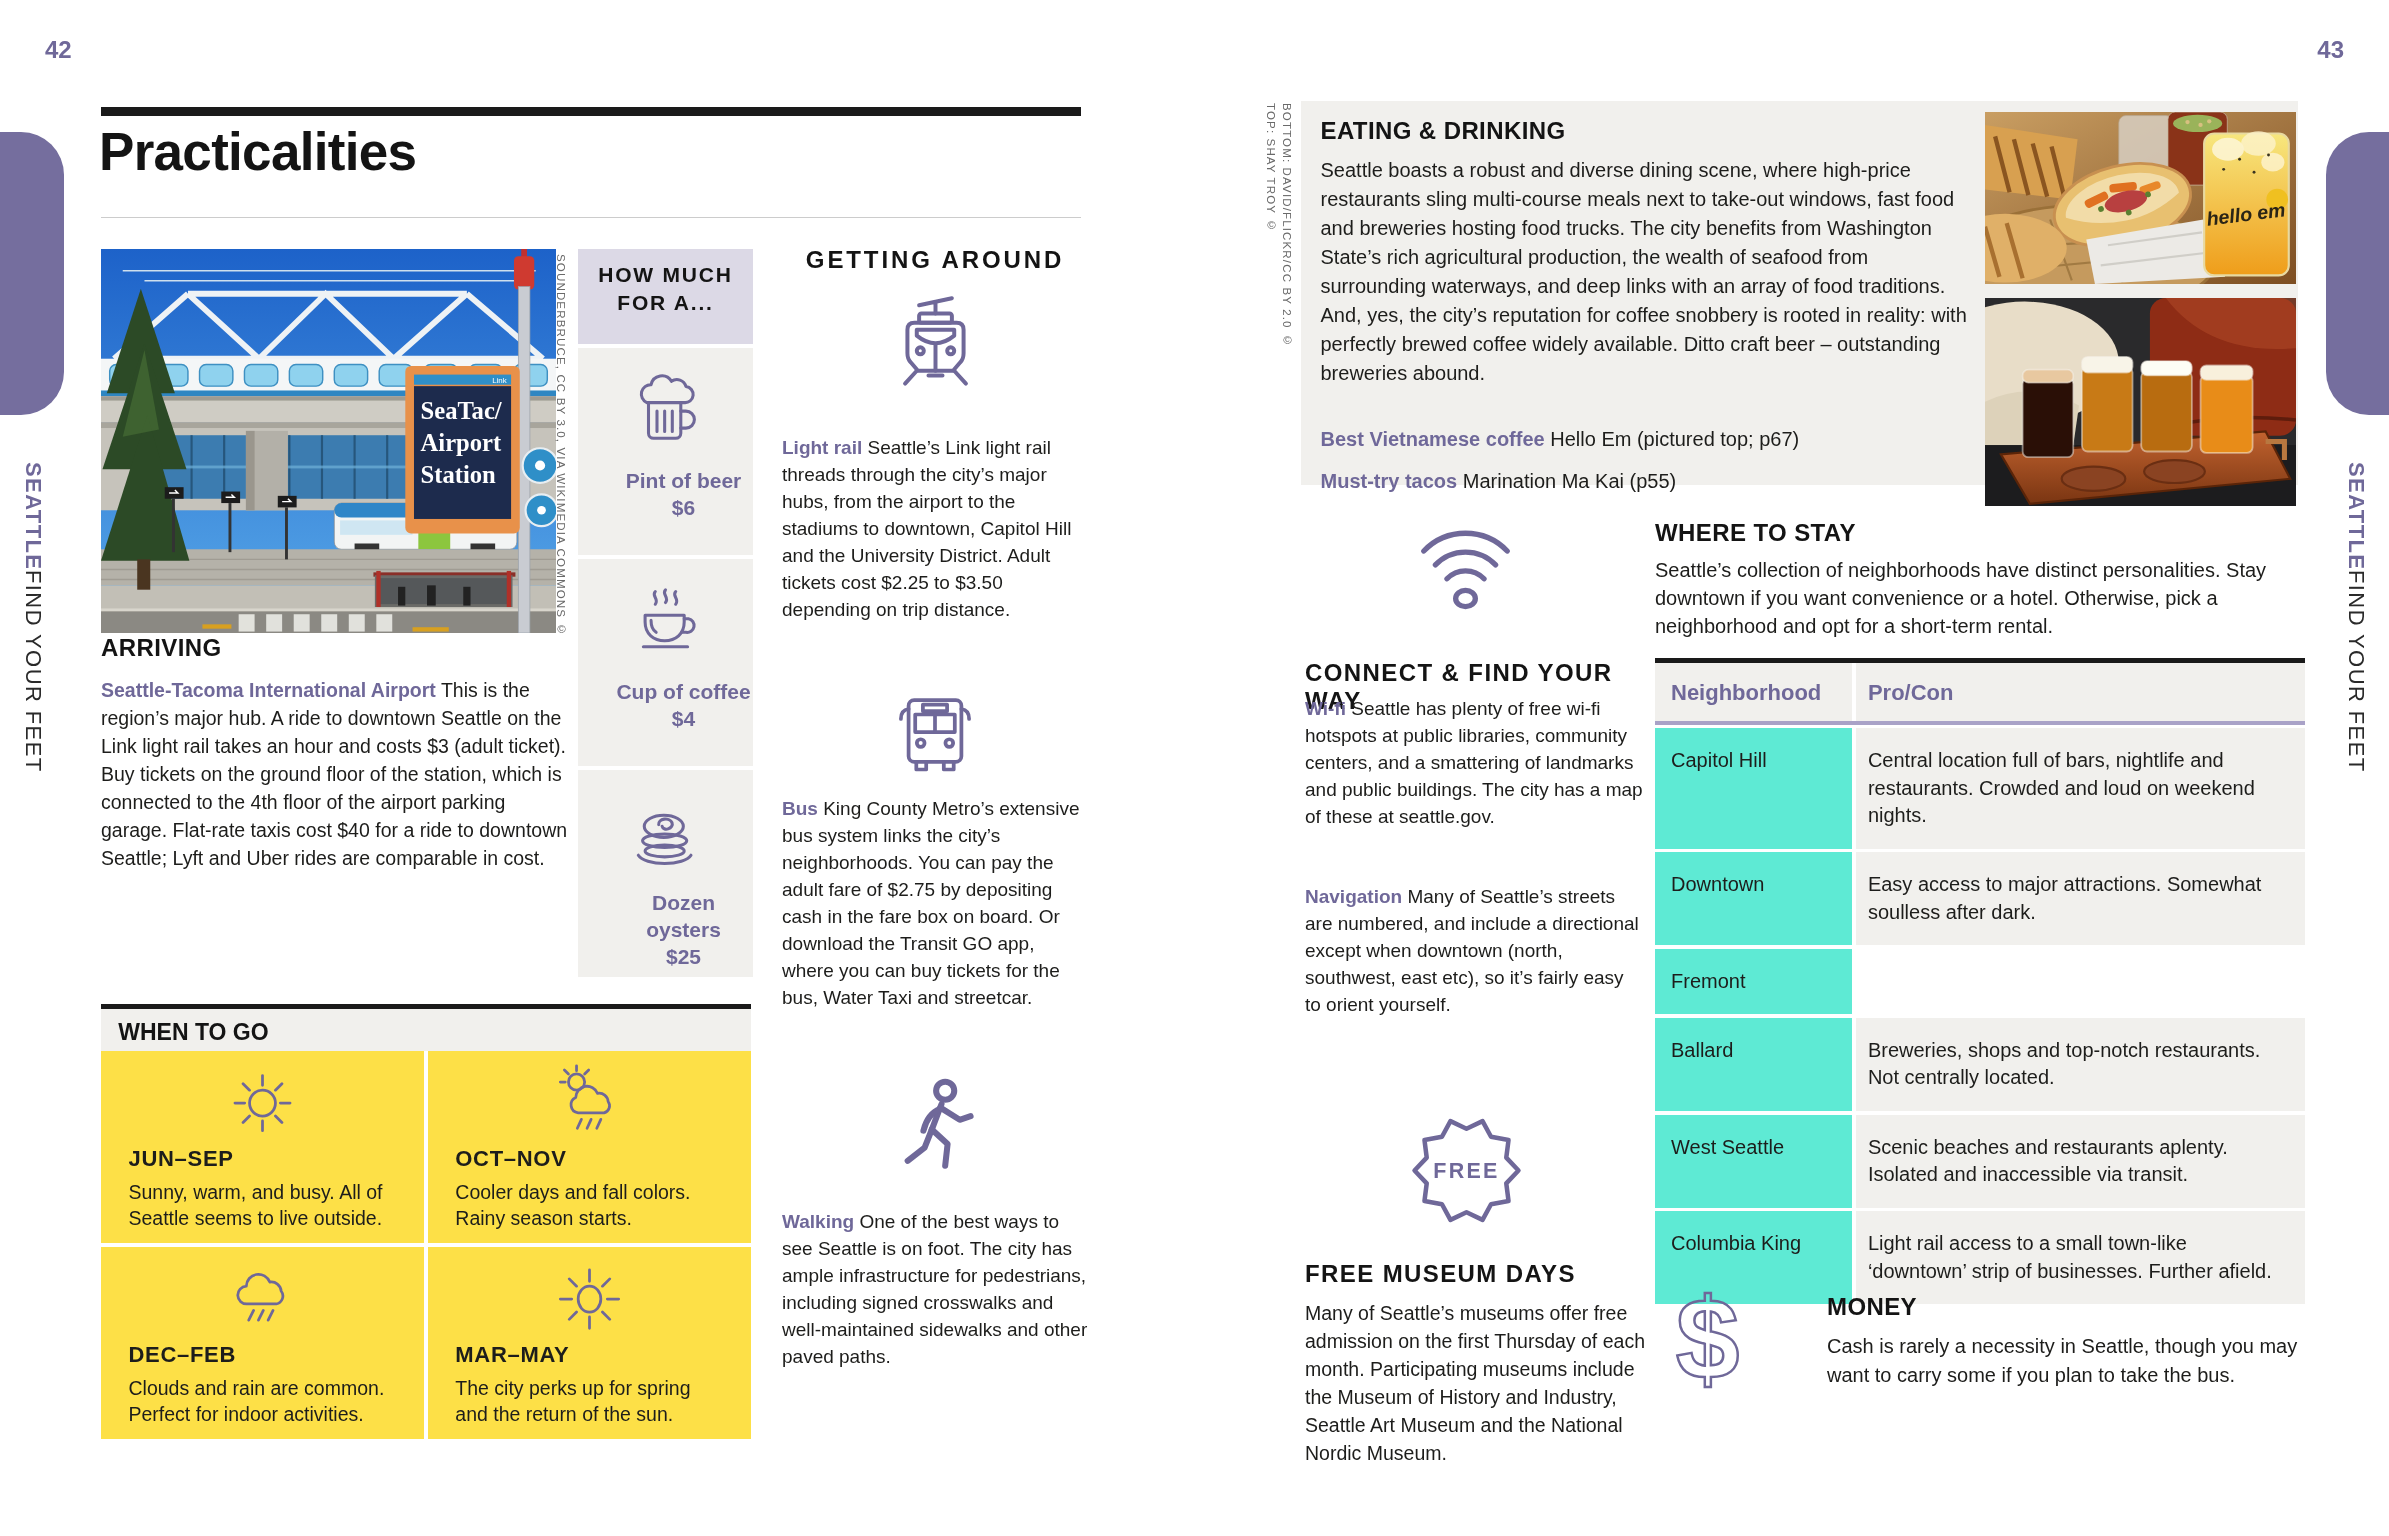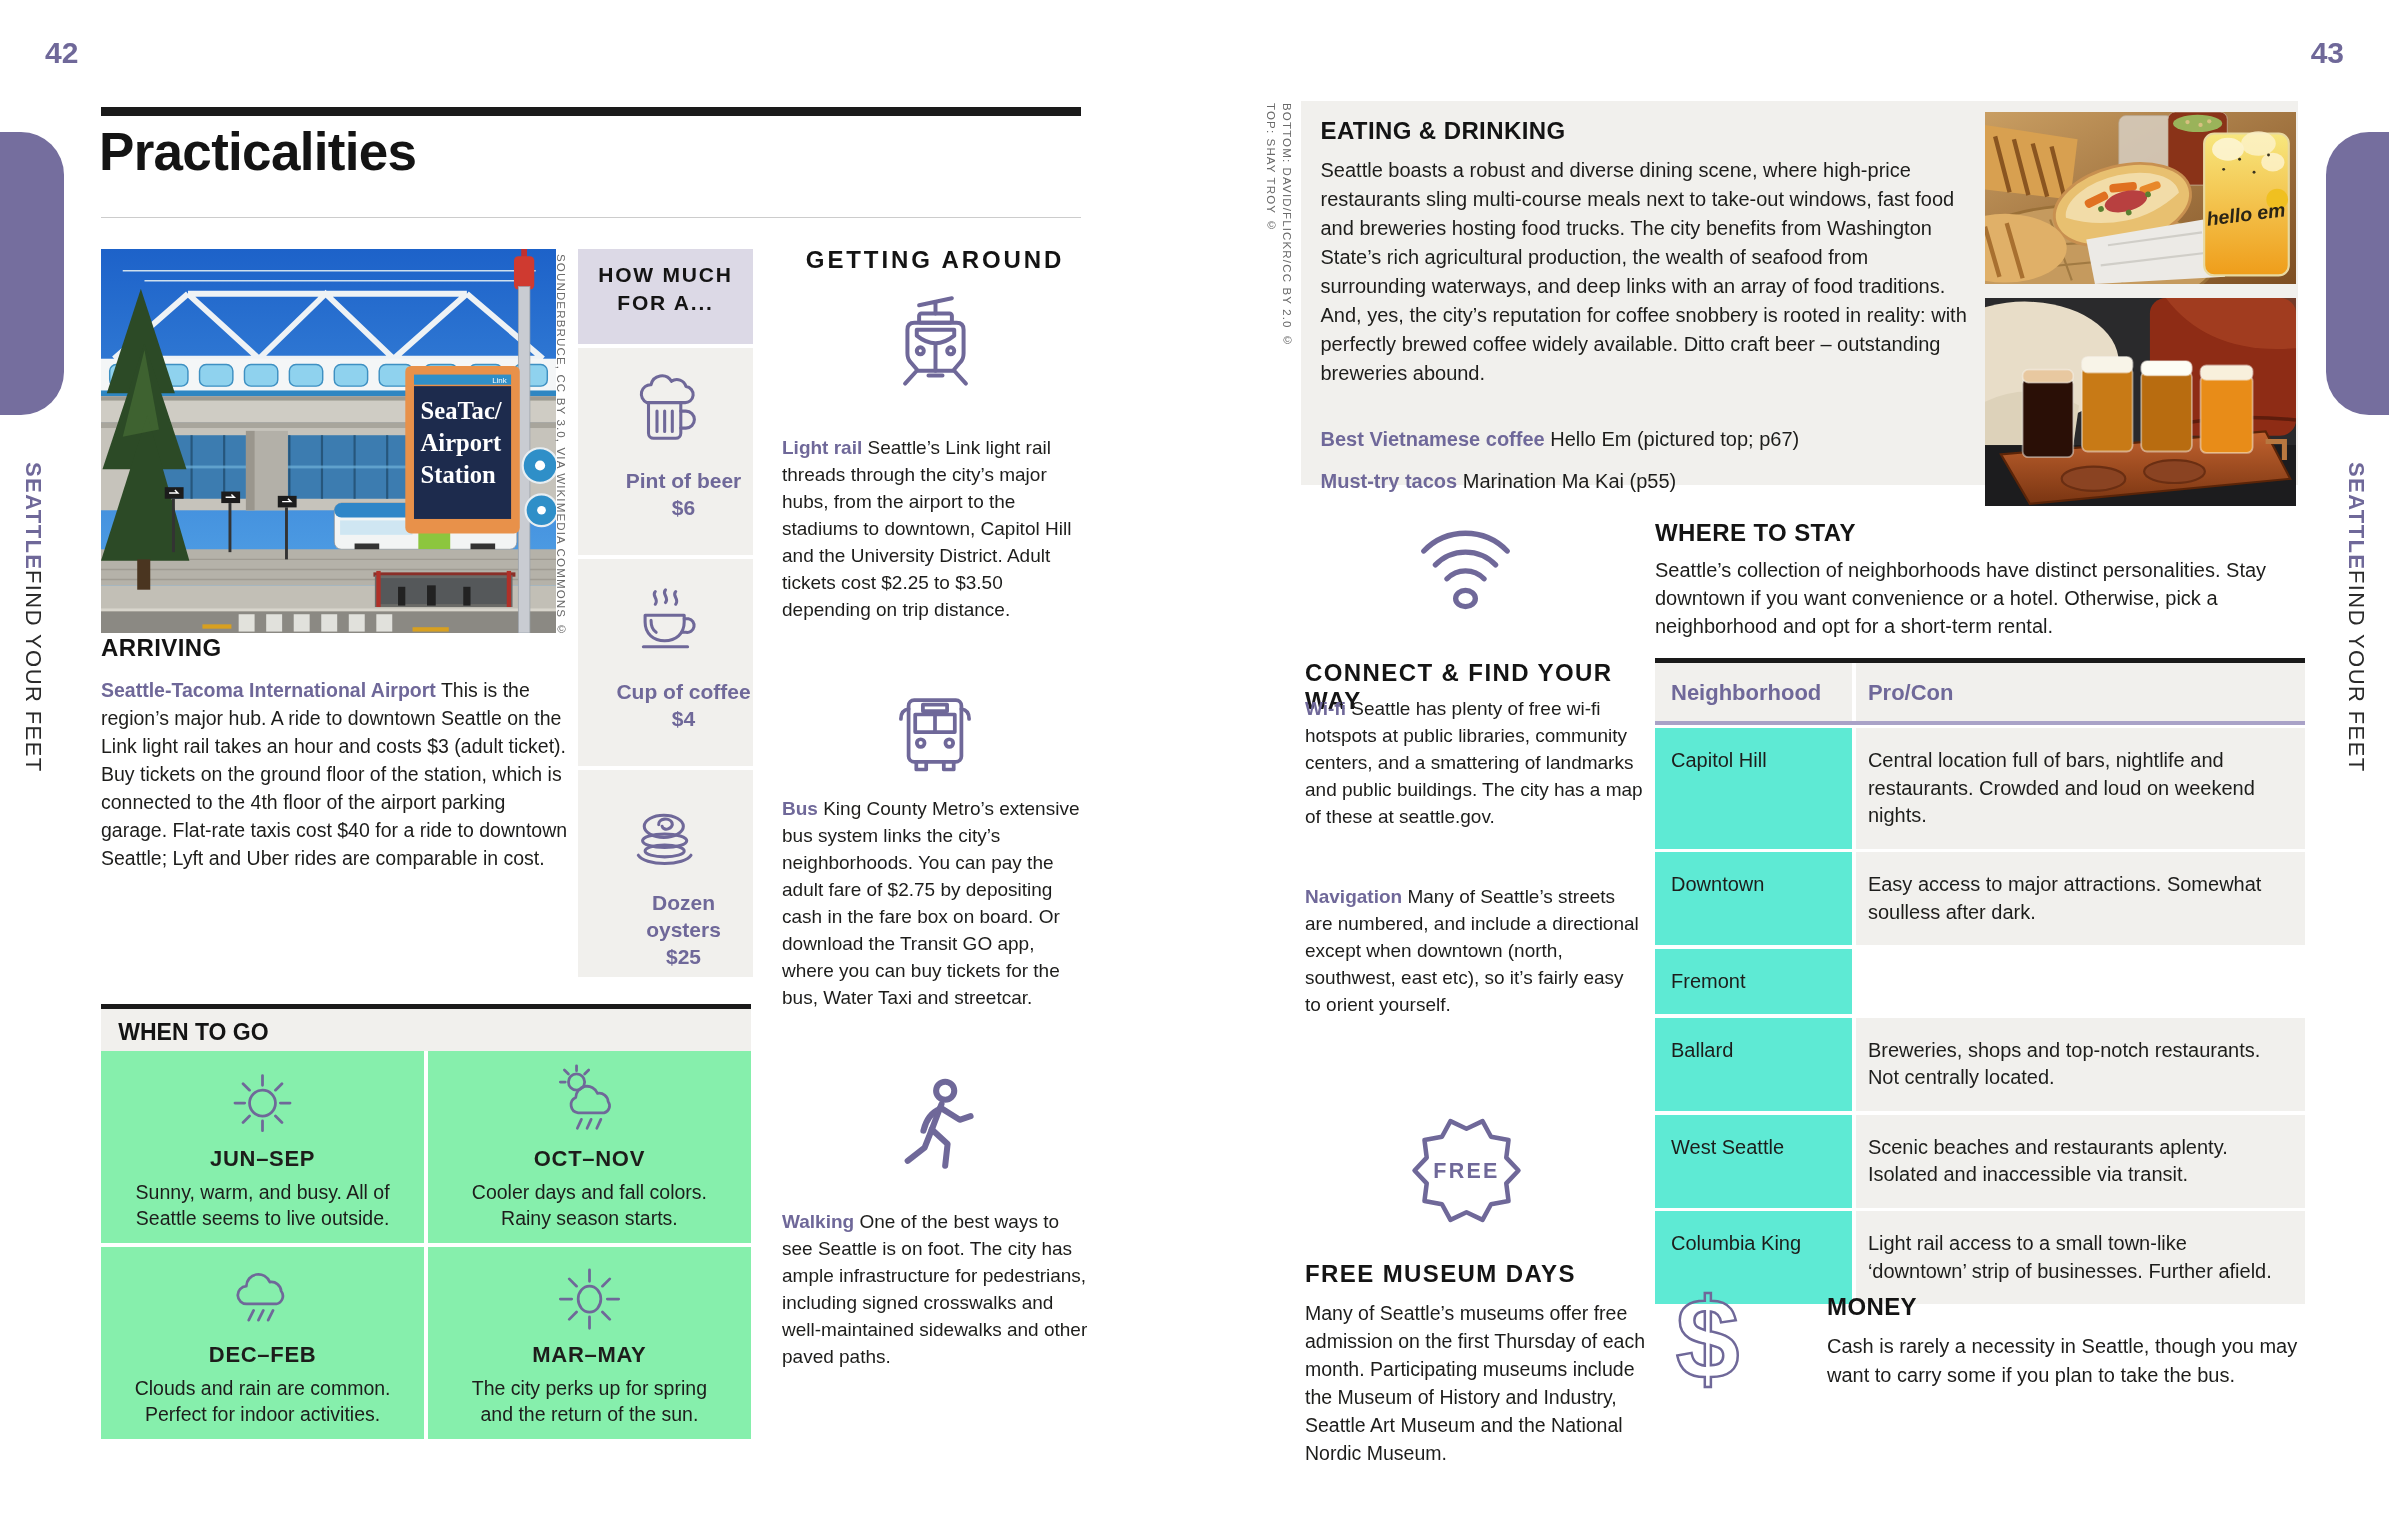--- a/index.html
+++ b/index.html
@@ -7,37 +7,37 @@
     font-family:"Liberation Sans",sans-serif;color:#1d1d1b;}
   .abs{position:absolute;}
   .lead{font-weight:700;color:#6f6899;}
   .sec-head{font-size:24px;font-weight:700;letter-spacing:0.4px;color:#141414;}
   .ls-head{letter-spacing:2.9px;}
   .small-col{font-size:19px;line-height:27px;}
   .wide-col{font-size:20px;line-height:29px;}
   .panel-bg{background:#f1f0ed;padding-left:36px;}
   .v-text{writing-mode:vertical-lr;}
   .credit{font-size:11.6px;letter-spacing:1.1px;color:#6a6a6a;white-space:nowrap;}
-  .pageno{font-size:30px;font-weight:700;color:#6f6899;}
+  .pageno{font-size:24px;font-weight:700;color:#6f6899;}
   .tab{background:#756e9e;width:64px;height:283px;top:132px;}
   .side-label{font-size:22px;letter-spacing:1.4px;}
   .side-label .region{font-weight:700;color:#6f6899;margin-block:0;}
   .side-label .section{color:#2a2a2a;margin-block-start:16px;}
   .rule-black{background:#1a1a1a;}
   .rule-gray{background:#cccccc;}
   
   .sidebar{display:flex;flex-direction:column;gap:3.6px;}
   .sidebar .hd{background:#dcd9e6;height:95px;text-align:center;
      font-weight:700;font-size:21px;letter-spacing:1.8px;padding:12px 20px 0;line-height:27.5px;color:#141414;}
   .sidebar .item{background:#f1f0ed;flex:1;text-align:center;}
   .sidebar .item svg{display:block;margin:24.6px auto 0;}
   .sidebar .lbl{margin-top:10px;font-weight:700;font-size:21px;line-height:27px;color:#6f6899;padding-left:36px;}
   
   .wtg-grid{display:grid;grid-template-columns:1fr 1fr;gap:3.6px;}
-  .wtg-cell{background:#86efac;height:192px;text-align:center;padding:10px 27.5px 0;}
+  .wtg-cell{background:#fde047;height:192px;padding:10px 27.5px 0;}
   .wtg-cell svg{display:block;margin:0 auto;}
   .wtg-months{font-size:22px;font-weight:700;letter-spacing:0.7px;margin-top:4.3px;}
   .wtg-text{font-size:19.5px;line-height:26px;margin-top:7.2px;}
   
   .tbl-row{display:grid;grid-template-columns:197px 449px;gap:4.3px;margin-top:3.6px;}
   .tbl-row .c1{background:#5eead4;padding:19px 7.2px 19px 16px;font-size:20px;line-height:27.5px;}
   .tbl-row .c2{background:#f1f0ed;padding:19px 17.3px 19px 11.6px;font-size:20px;line-height:27.5px;}
   .tbl-head{display:grid;grid-template-columns:197px 449px;gap:4.3px;}
   .tbl-head .h{background:#f1f0ed;height:58px;padding-top:17.3px;font-size:22px;font-weight:700;color:#6f6899;}
   .tbl-head .h.h1{padding-left:16px;}

